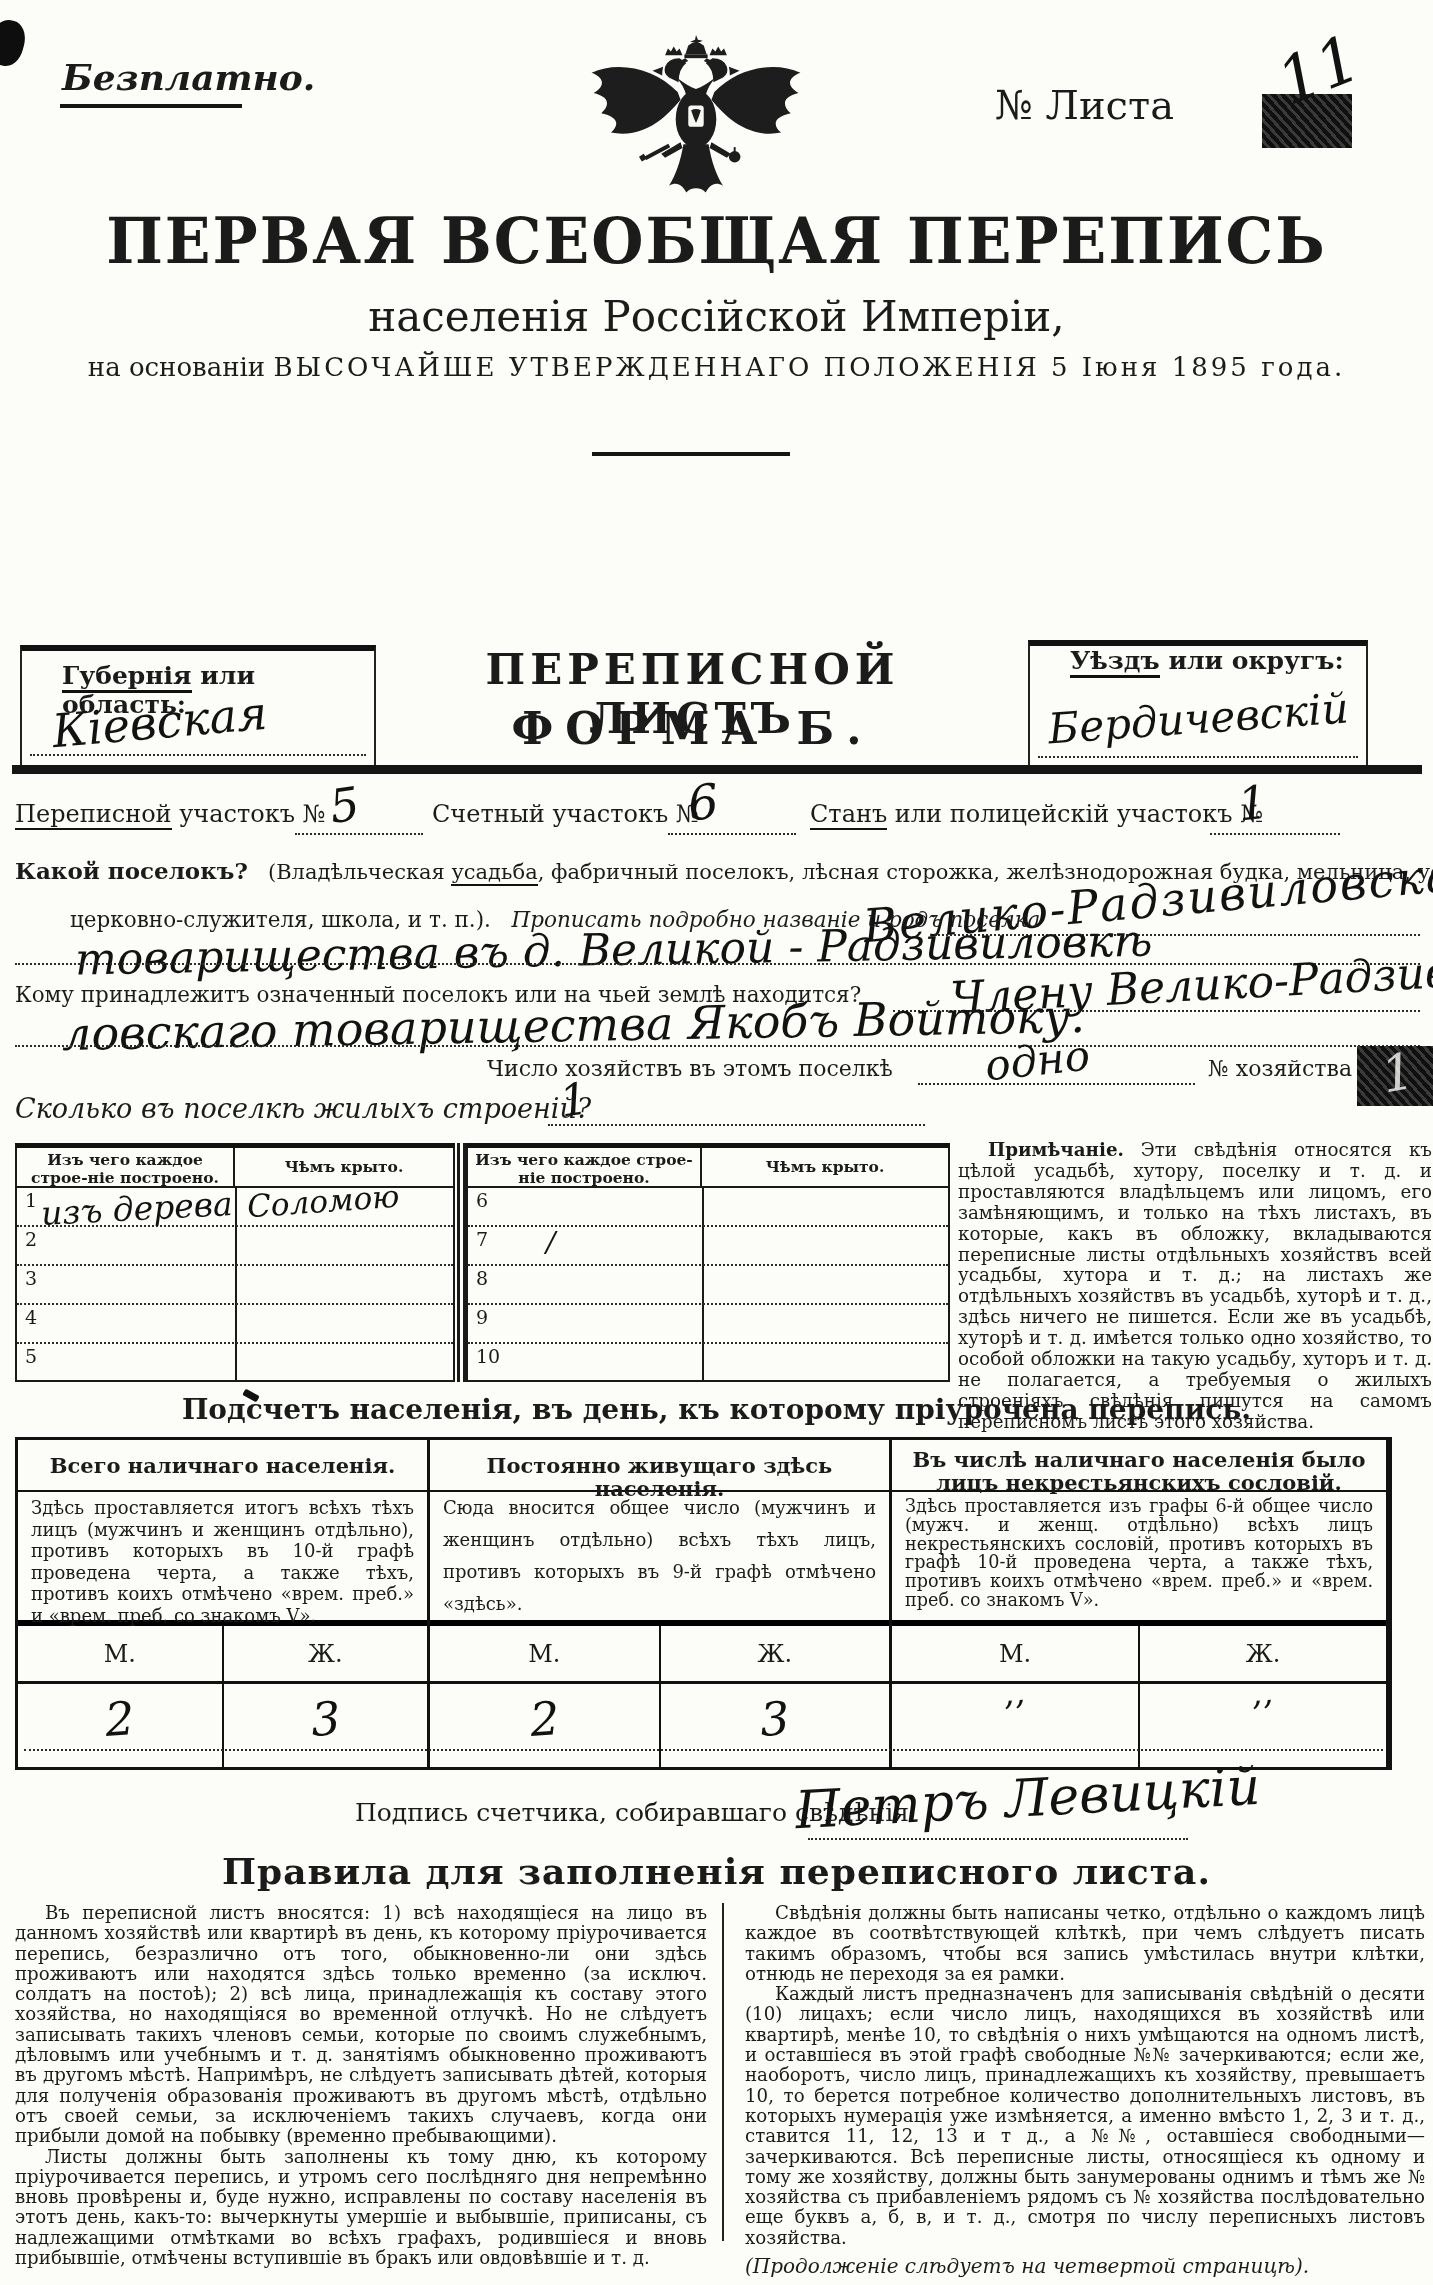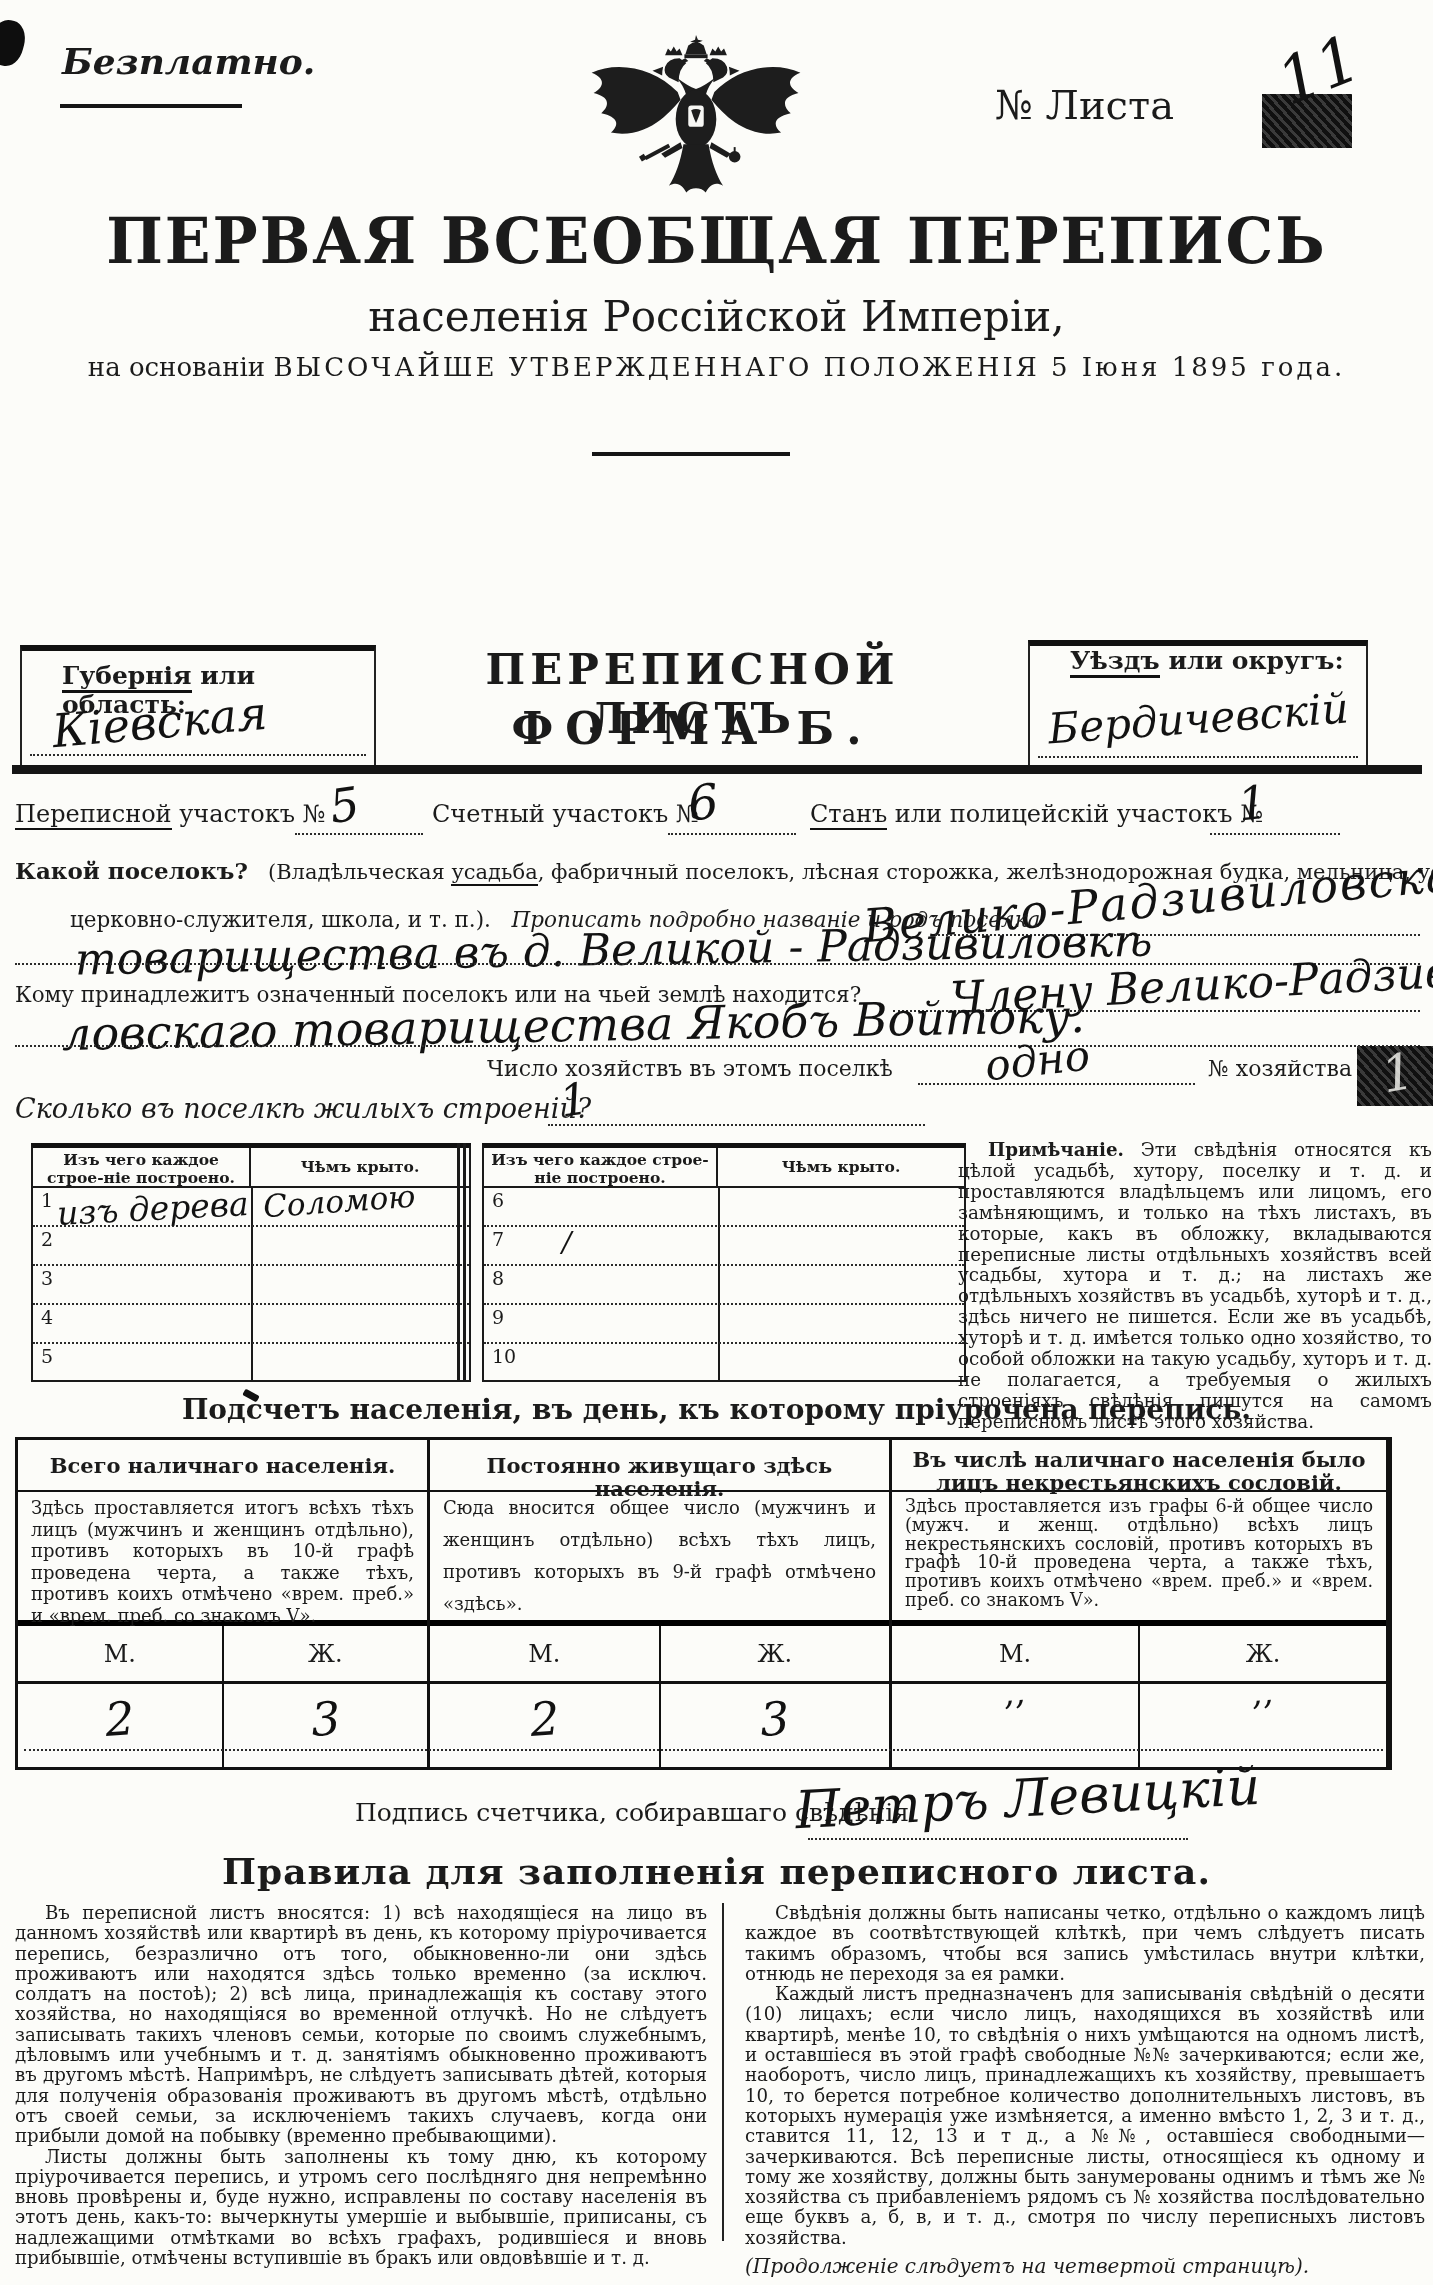--- a/index.html
+++ b/index.html
@@ -16,21 +16,21 @@
   .just{text-align:justify;}
   .hw{
     font-family:"DejaVu Serif",serif;font-style:italic;color:#121212;
     white-space:nowrap;line-height:1;
   }
   .dot{border-bottom:2px dotted #2b2b2b;height:0;}
   .rule{background:#151515;}
   .fieldbox{border-top:6px solid #111;border-left:2px solid #222;border-right:2px solid #222;}
   .smudge{background:repeating-linear-gradient(48deg,#101010 0 4px,#3a3a3a 4px 7px);}
   
-  .btable{border:2px solid #1a1a1a;border-top:5px solid #111;position:absolute;background:transparent;margin-left:16px;}
+  .btable{border:2px solid #1a1a1a;border-top:5px solid #111;position:absolute;background:transparent;}
   .bt-head{display:flex;border-bottom:2px solid #1a1a1a;height:40px;}
   .bt-head>div{font-size:15.5px;font-weight:bold;text-align:center;line-height:1.15;padding-top:3px;}
   .bt-row{position:relative;height:39px;border-bottom:2px dotted #2b2b2b;}
   .bt-row:last-child{border-bottom:none;}
   .bt-num{position:absolute;left:8px;top:1px;font-size:19px;}
   .colsep{position:absolute;top:0;bottom:0;border-left:2px solid #1a1a1a;}
   
   .pop-table{position:absolute;left:15px;top:1437px;width:1377px;height:333px;border:3px solid #111;display:flex;}
   .pop-col{position:relative;height:100%;}
   .pop-col:not(:last-child){border-right:3px solid #111;}
@@ -46,21 +46,21 @@
   .rules-p{font-size:18.2px;line-height:20.3px;text-align:justify;text-indent:30px;margin:0;}
 </style>
 </head>
 <body>
 
 <div id="page">
 
   <div class="abs" style="left:-10px;top:20px;width:34px;height:46px;background:#0e0e0e;border-radius:45%;transform:rotate(14deg);"></div>
   <div class="abs" style="left:243px;top:1392px;width:16px;height:7px;background:#111;transform:rotate(28deg);border-radius:2px;"></div>
 
-  <div class="abs b i" style="left:62px;top:40px;font-size:36px;">Безплатно.</div>
+  <div class="abs b i" style="left:62px;top:56px;font-size:36px;">Безплатно.</div>
   <div class="abs rule" style="left:60px;top:104px;width:182px;height:4px;"></div>
 
   <svg class="abs" style="left:580px;top:32px;width:232px;height:178px;" viewBox="0 0 240 180">
     <g fill="#1d1d1d">
       <path d="M120,1 l2,5 5,1 -5,2 -1,6 -2,-6 -5,-1 5,-2 z"></path>
       <path d="M112,12 q8,-7 16,0 l3,9 -22,0 z"></path>
       <rect x="108" y="21" width="24" height="4"></rect>
       <path d="M109,25 C100,29 96,36 97,44 l4,-1 C100,37 104,31 112,28 Z"></path>
       <path d="M131,25 C140,29 144,36 143,44 l-4,-1 C140,37 136,31 128,28 Z"></path>
       <path d="M88,22 l3,-7 3,3 3,-5 3,5 3,-3 3,7 z"></path>

